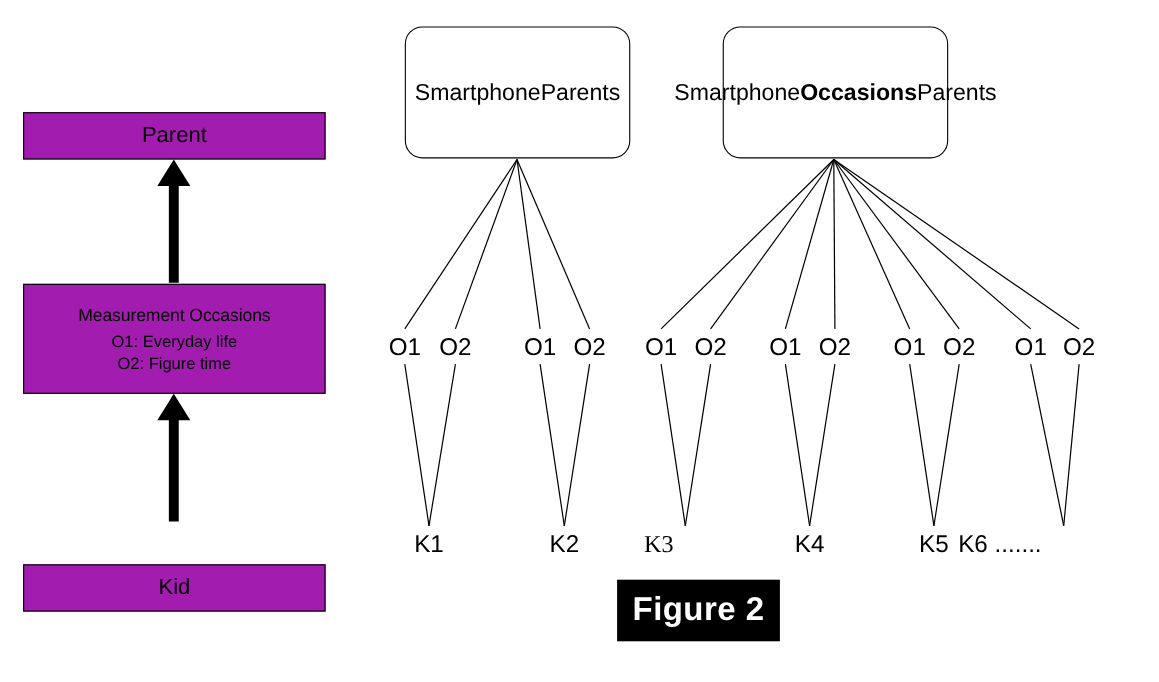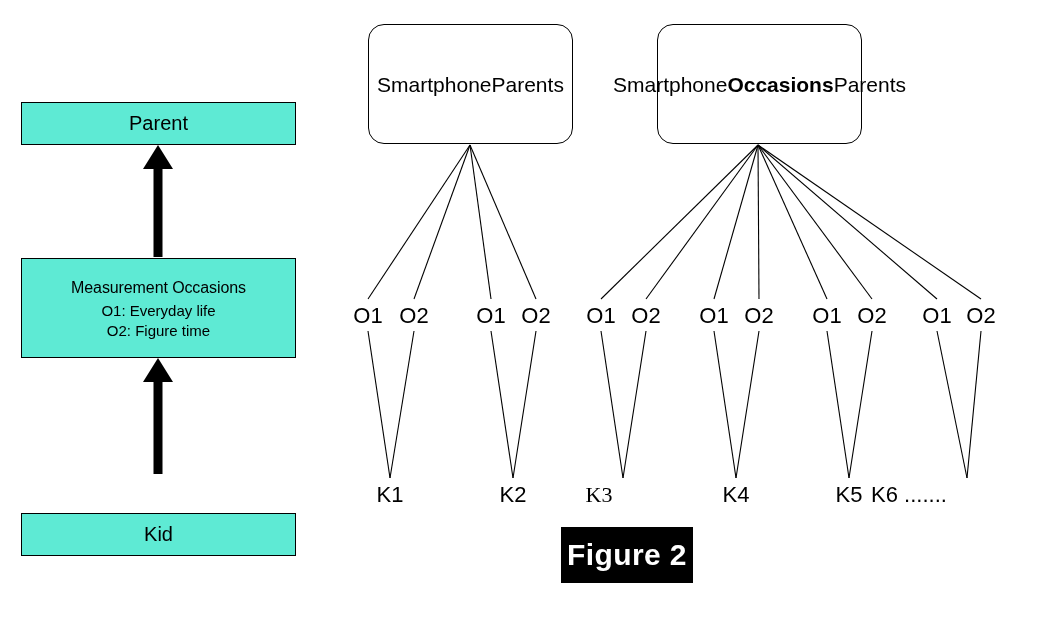--- a/index.html
+++ b/index.html
@@ -17,21 +17,21 @@
     height: 620px;
     background: #ffffff;
     overflow: hidden;
   }
 
   
   .rect-box {
     position: absolute;
     box-sizing: border-box;
     border: 1.6px solid #000000;
-    background: #5eead4;
+    background: #a21caf;
     display: flex;
     flex-direction: column;
     align-items: center;
     justify-content: center;
     text-align: center;
   }
   .rect-box .title-lg {
     font-size: 16px;
     line-height: 26px;
     letter-spacing: -0.1px;
@@ -89,21 +89,21 @@
     white-space: nowrap;
     transform: translateX(-50%);
     text-align: center;
   }
 
   
   #figure-caption {
     position: absolute;
     left: 561px;
     top: 527px;
-    width: 132px;
+    width: 148px;
     height: 56px;
     background: #000000;
     color: #ffffff;
     font-size: 30px;
     font-weight: bold;
     display: flex;
     align-items: center;
     justify-content: center;
     letter-spacing: 0.4px;
   }

